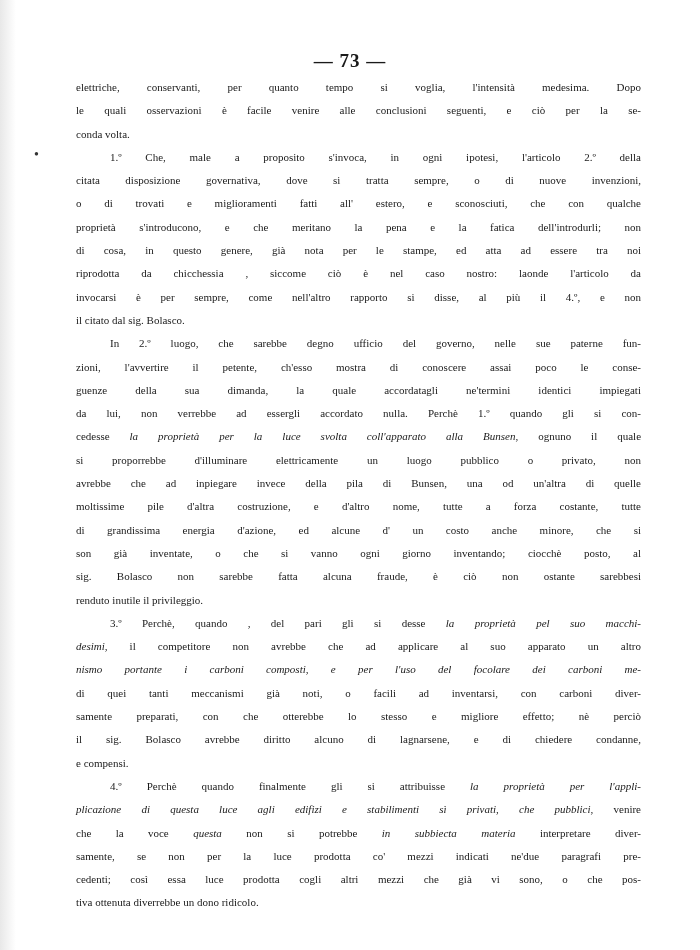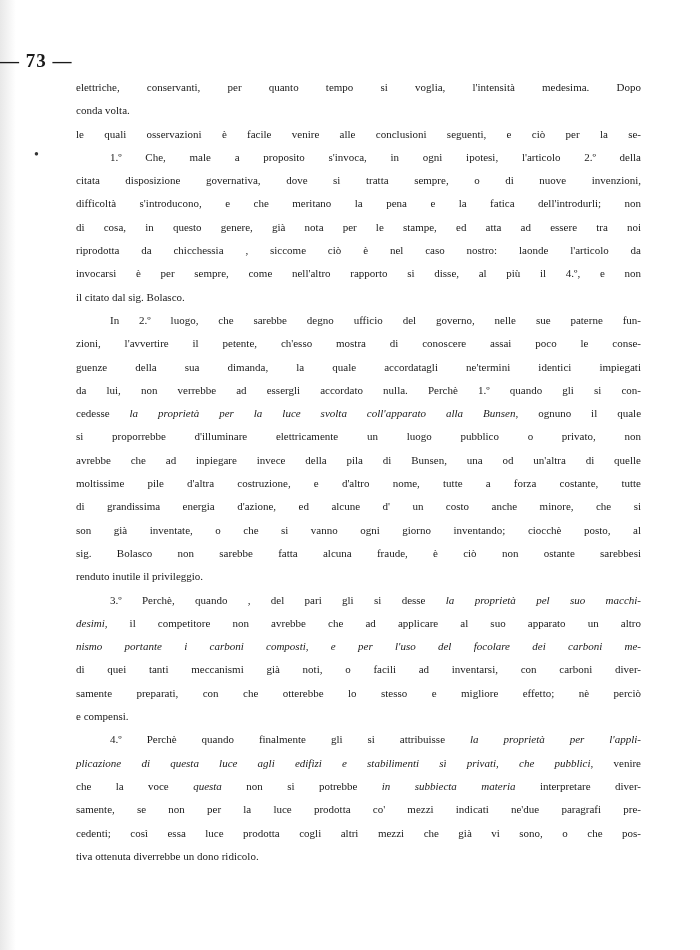--- a/index.html
+++ b/index.html
@@ -4,21 +4,21 @@
 <style>
   html, body { margin: 0; padding: 0; }
   body {
     width: 700px; height: 950px; background: #ffffff; overflow: hidden;
     position: relative;
     font-family: "Liberation Serif", "DejaVu Serif", serif;
     color: #1a1a1a;
   }
   .page-number {
     position: absolute; top: 50px; left: 0; width: 700px;
-    text-align: left; font-size: 19px; letter-spacing: 1px; font-weight: bold;
+    text-align: center; font-size: 19px; letter-spacing: 1px; font-weight: bold;
   }
   .text-block {
     position: absolute; top: 76px; left: 76px; width: 565px;
     font-size: 11px; line-height: 23.3px; text-align: justify;
   }
   .para { margin: 0; }
   .line { display: block; text-align: justify; text-align-last: justify; white-space: nowrap; }
   .line.last { text-align-last: left; }
   .line span { white-space: normal; }
   i { }
@@ -29,27 +29,28 @@
 <body>
 
 <div class="smudge"></div>
 <div class="mark">•</div>
 
 <div class="page-number">— 73 —</div>
 
 <div class="text-block" id="text-block">
     <div class="para">
       <span class="line"><span>elettriche, conservanti, per quanto tempo si voglia, l'intensità medesima. Dopo</span></span>
+      <span class="line"><span>le quali osservazioni è facile venire alle conclusioni seguenti, e ciò per la se-</span></span>
       <span class="line last"><span>conda volta.</span></span>
-      <span class="line"><span>le quali osservazioni è facile venire alle conclusioni seguenti, e ciò per la se-</span></span>
     </div>
     <div class="para">
       <span class="line" style="padding-left: 34px;"><span>1.º Che, male a proposito s'invoca, in ogni ipotesi, l'articolo 2.º della</span></span>
       <span class="line"><span>citata disposizione governativa, dove si tratta sempre, o di nuove invenzioni,</span></span>
-      <span class="line"><span>difficoltà s'introducono, e che meritano la pena e la fatica dell'introdurli; non</span></span>
+      <span class="line"><span>o di trovati e miglioramenti fatti all' estero, e sconosciuti, che con qualche</span></span>
+      <span class="line"><span>proprietà s'introducono, e che meritano la pena e la fatica dell'introdurli; non</span></span>
       <span class="line"><span>di cosa, in questo genere, già nota per le stampe, ed atta ad essere tra noi</span></span>
       <span class="line"><span>riprodotta da chicchessia , siccome ciò è nel caso nostro: laonde l'articolo da</span></span>
       <span class="line"><span>invocarsi è per sempre, come nell'altro rapporto si disse, al più il 4.º, e non</span></span>
       <span class="line last"><span>il citato dal sig. Bolasco.</span></span>
     </div>
     <div class="para">
       <span class="line" style="padding-left: 34px; font-family: Liberation Serif, serif;"><span>In 2.º luogo, che sarebbe degno ufficio del governo, nelle sue paterne fun-</span></span>
       <span class="line"><span>zioni, l'avvertire il petente, ch'esso mostra di conoscere assai poco le conse-</span></span>
       <span class="line"><span>guenze della sua dimanda, la quale accordatagli ne'termini identici impiegati</span></span>
       <span class="line"><span>da lui, non verrebbe ad essergli accordato nulla. Perchè 1.º quando gli si con-</span></span>
@@ -61,20 +62,21 @@
       <span class="line"><span>son già inventate, o che si vanno ogni giorno inventando; ciocchè posto, al</span></span>
       <span class="line"><span>sig. Bolasco non sarebbe fatta alcuna fraude, è ciò non ostante sarebbesi</span></span>
       <span class="line last"><span>renduto inutile il privileggio.</span></span>
     </div>
     <div class="para">
       <span class="line" style="padding-left: 34px;"><span>3.º Perchè, quando , del pari gli si desse </span><i>la proprietà pel suo macchi-</i></span>
       <span class="line"><i>desimi</i><span>, il competitore non avrebbe che ad applicare al suo apparato un altro</span></span>
       <span class="line"><i>nismo portante i carboni composti</i><span>, </span><i>e per l'uso del focolare dei carboni me-</i></span>
       <span class="line"><span>di quei tanti meccanismi già noti, o facili ad inventarsi, con carboni diver-</span></span>
       <span class="line"><span>samente preparati, con che otterebbe lo stesso e migliore effetto; nè perciò</span></span>
+      <span class="line"><span>il sig. Bolasco avrebbe diritto alcuno di lagnarsene, e di chiedere condanne,</span></span>
       <span class="line last"><span>e compensi.</span></span>
     </div>
     <div class="para">
       <span class="line" style="padding-left: 34px;"><span>4.º Perchè quando finalmente gli si attribuisse </span><i>la proprietà per l'appli-</i></span>
       <span class="line"><i>plicazione di questa luce agli edifizi e stabilimenti sì privati, che pubblici</i><span>, venire</span></span>
       <span class="line"><span>che la voce </span><i>questa</i><span> non si potrebbe </span><i>in subbiecta materia</i><span> interpretare diver-</span></span>
       <span class="line"><span>samente, se non per la luce prodotta co' mezzi indicati ne'due paragrafi pre-</span></span>
       <span class="line"><span>cedenti; così essa luce prodotta cogli altri mezzi che già vi sono, o che pos-</span></span>
       <span class="line last"><span>tiva ottenuta diverrebbe un dono ridicolo.</span></span>
     </div>

